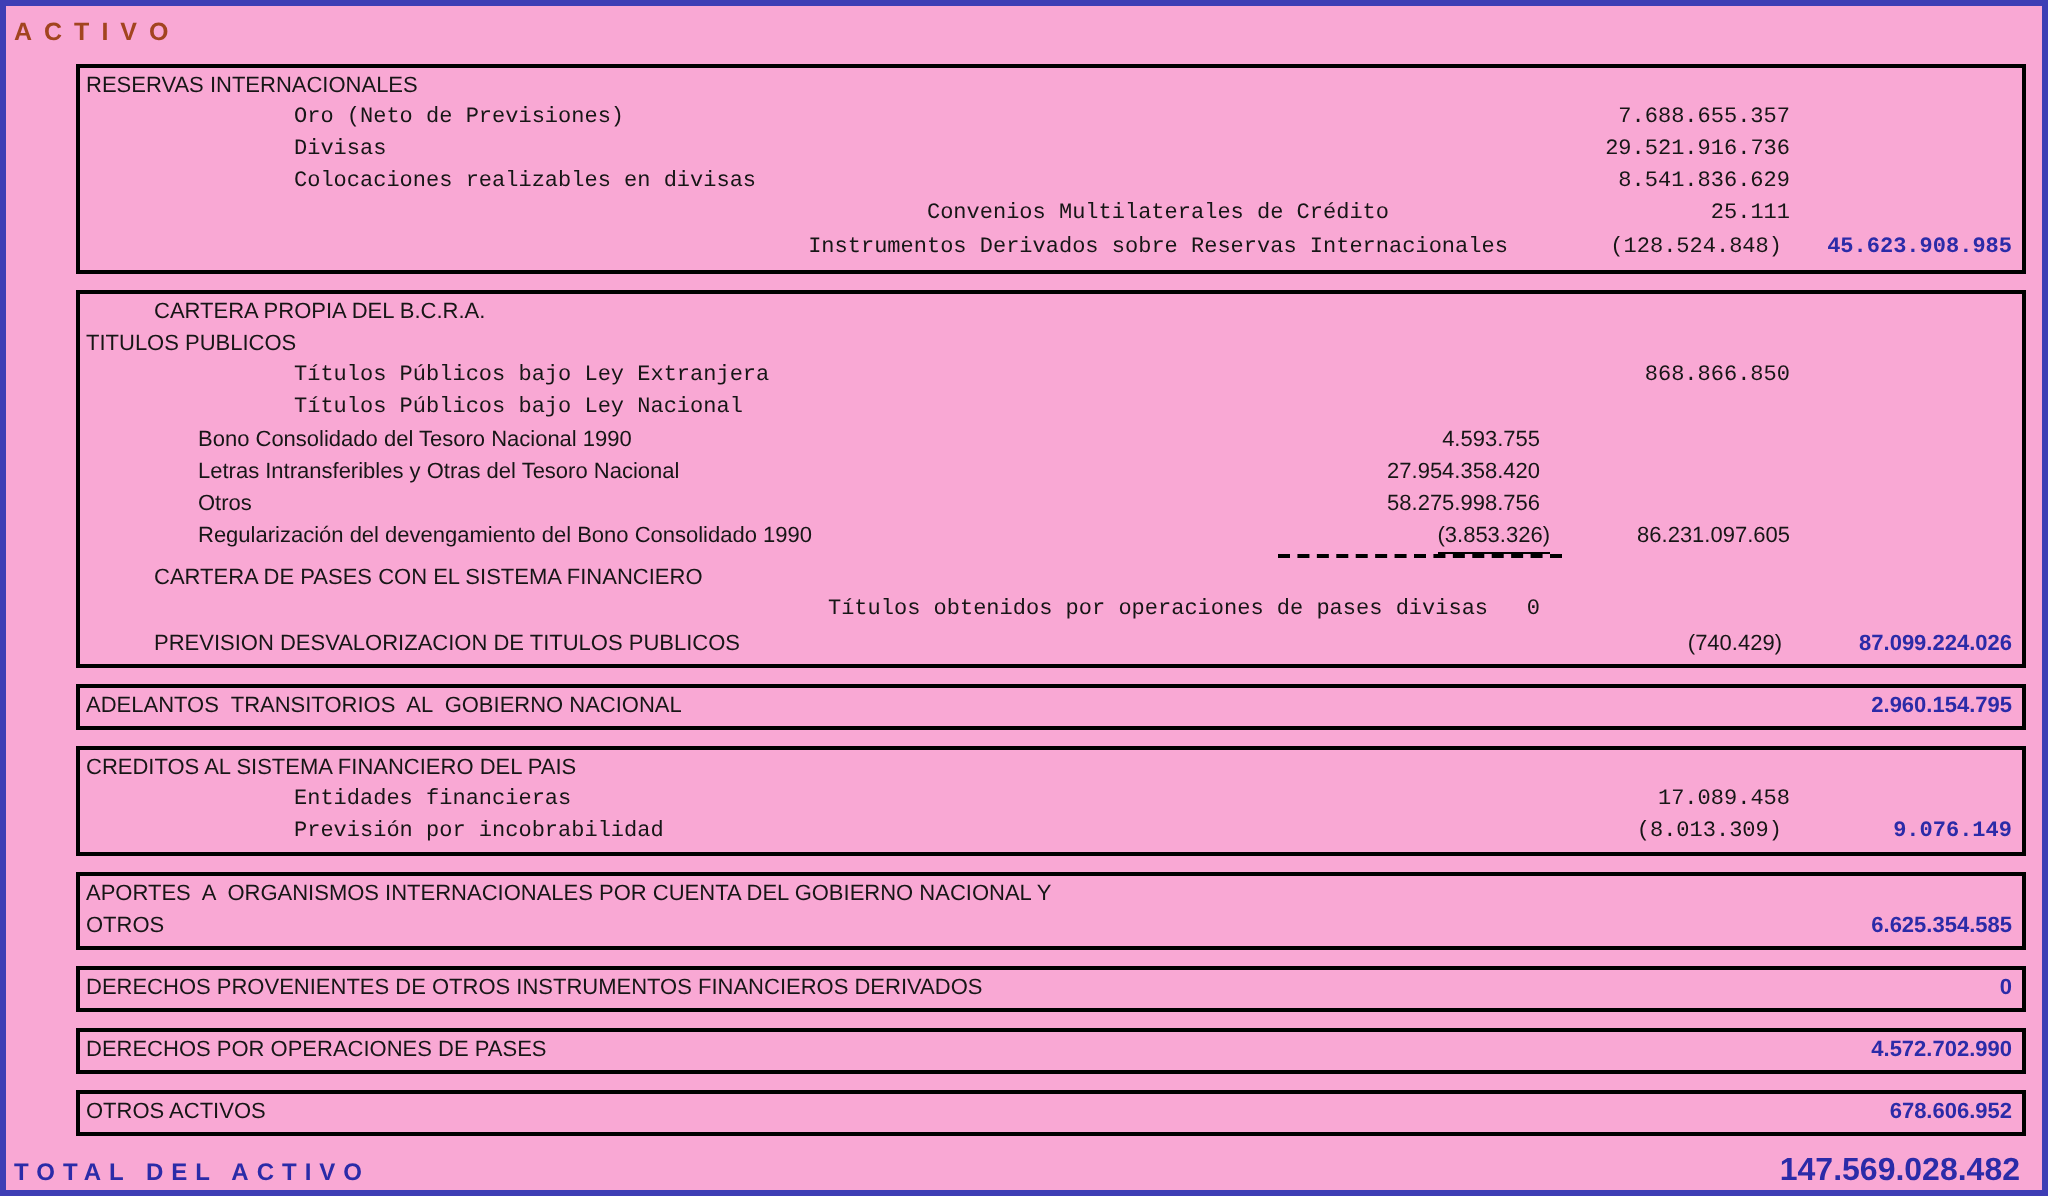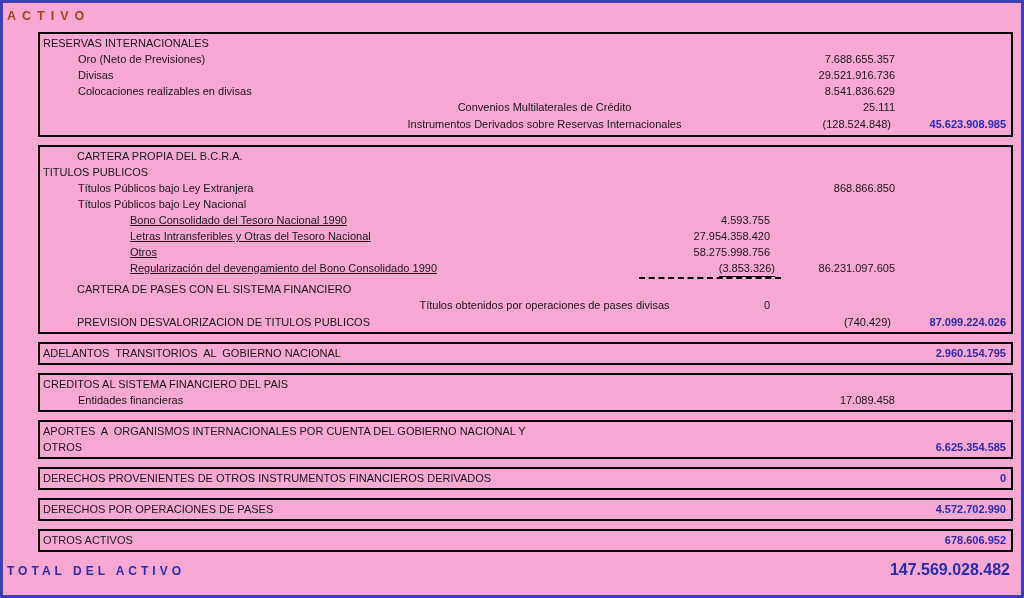--- a/index.html
+++ b/index.html
@@ -30,22 +30,22 @@
   .box{
     box-sizing:border-box;
     border:2px solid #000;
     margin-bottom:8px;
     padding:1px 0 2px 0;
   }
   .row{position:relative;height:16px;line-height:16px;white-space:pre;}
   .row.tall{height:17px;line-height:17px;text-align:center;}
   .l0{padding-left:3px;}
   .l1{padding-left:37px;}
-  .l2{padding-left:38px;}
-  .l3{padding-left:90px;text-decoration:underline;}
+  .l2{padding-left:107px;font-family:Liberation Mono, monospace;}
+  .l3{padding-left:59px;}
   .num{position:absolute;top:0;}
   .num.a{right:241px;}
   .num.a.paren{right:236px;}
   .num.b{right:116px;}
   .num.b.paren{right:120px;}
   .num.c{right:5px;color:var(--blue);font-weight:bold;}
   .underlined{border-bottom:1px solid #000;}
   .spacer{position:relative;height:5px;}
   .dash-rule{
     position:absolute;top:1px;right:230px;width:142px;
@@ -94,20 +94,21 @@
       <div class="row l1"><span>PREVISION DESVALORIZACION DE TITULOS PUBLICOS</span><span class="num b paren">(740.429)</span><span class="num c">87.099.224.026</span></div>
     </div>
 
     <div class="box">
       <div class="row l0"><span>ADELANTOS  TRANSITORIOS  AL  GOBIERNO NACIONAL</span><span class="num c">2.960.154.795</span></div>
     </div>
 
     <div class="box">
       <div class="row l0"><span>CREDITOS AL SISTEMA FINANCIERO DEL PAIS</span></div>
       <div class="row l2"><span>Entidades financieras</span><span class="num b">17.089.458</span></div>
+      <div class="row l2"><span>Previsión por incobrabilidad</span><span class="num b paren">(8.013.309)</span><span class="num c">9.076.149</span></div>
     </div>
 
     <div class="box">
       <div class="row l0"><span>APORTES  A  ORGANISMOS INTERNACIONALES POR CUENTA DEL GOBIERNO NACIONAL Y</span></div>
       <div class="row l0"><span>OTROS</span><span class="num c">6.625.354.585</span></div>
     </div>
 
     <div class="box">
       <div class="row l0"><span>DERECHOS PROVENIENTES DE OTROS INSTRUMENTOS FINANCIEROS DERIVADOS</span><span class="num c">0</span></div>
     </div>

